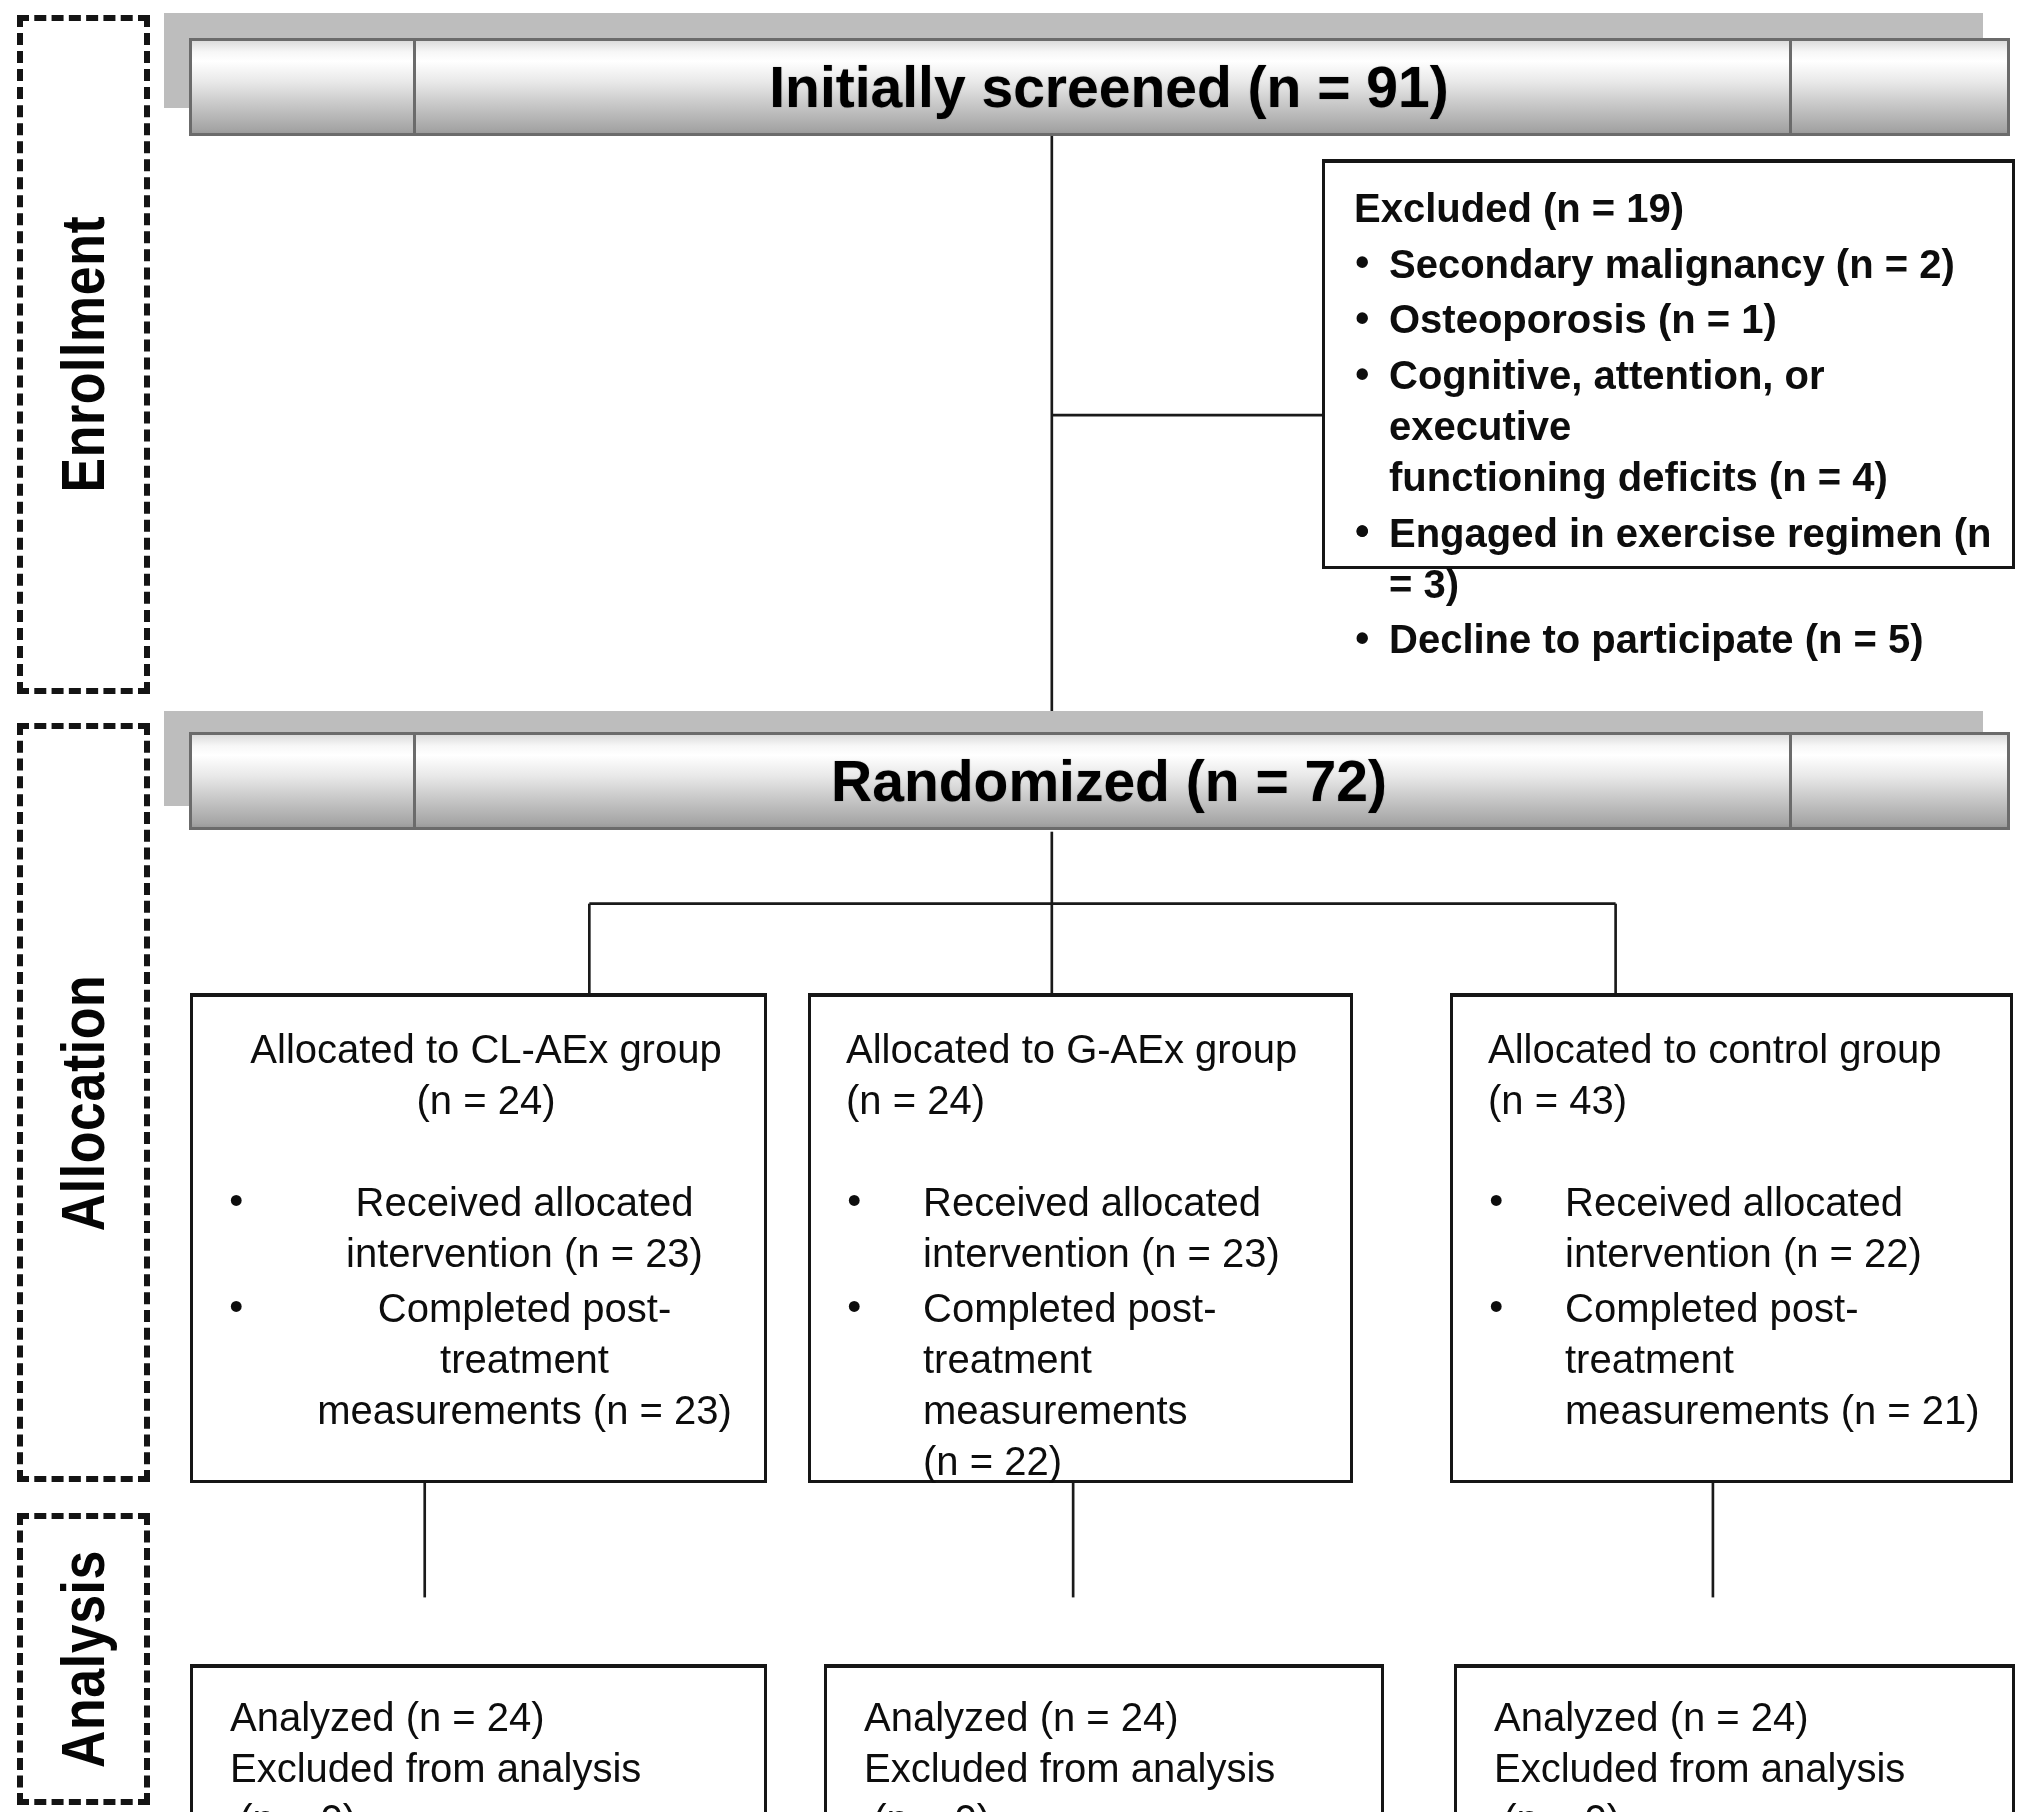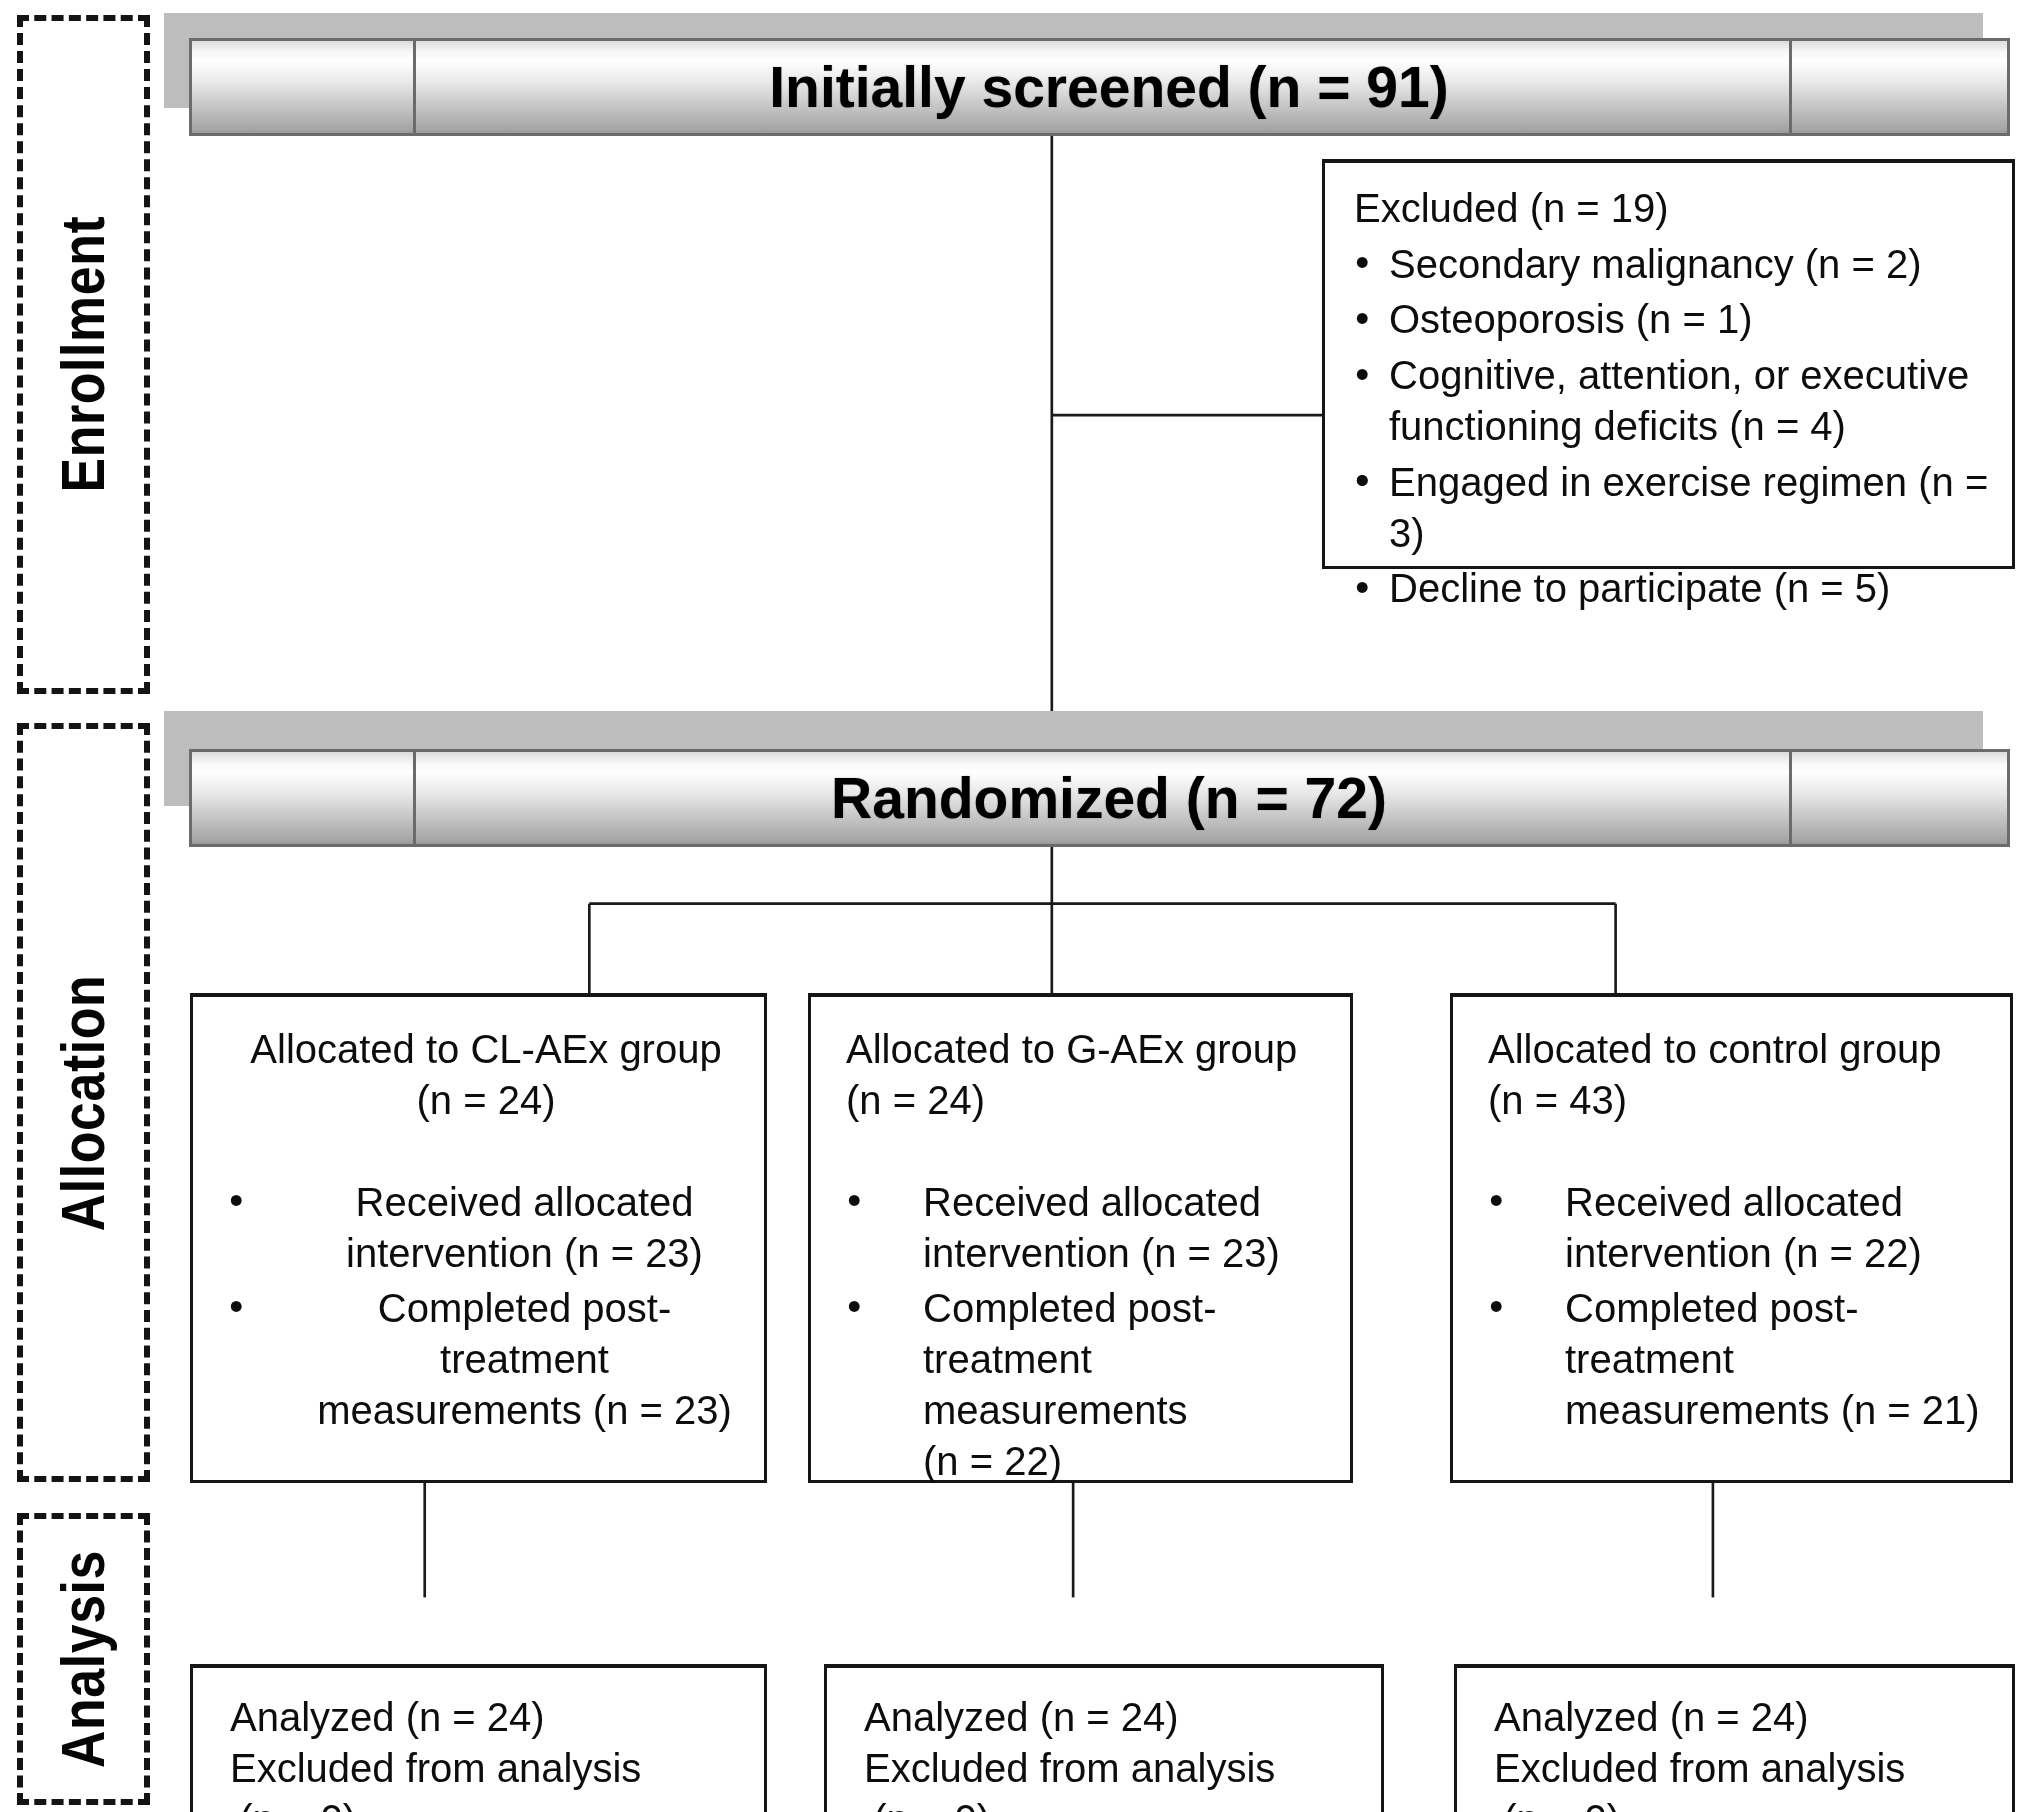--- a/index.html
+++ b/index.html
@@ -24,42 +24,42 @@
   #stage-analysis{top:1513px;height:292px;}
   
   .banner-shadow{position:absolute;background:#bdbdbd;z-index:2;}
   #shadow-screened{left:164px;top:13.3px;width:1819px;height:95px;}
   #shadow-randomized{left:164px;top:711px;width:1819px;height:95px;}
   .banner{
     position:absolute;left:189px;width:1821px;height:98px;z-index:3;
     border:3.3px solid #6b6b6b;box-sizing:border-box;display:flex;
   }
   #banner-screened{top:38px;}
-  #banner-randomized{top:749px;}
+  #banner-randomized{top:732px;}
   .banner .cell{
     background:linear-gradient(180deg,#dcdcdc 0%,#f7f7f7 12%,#ffffff 22%,#e8e8e8 45%,#c4c4c4 72%,#a5a5a5 96%,#9b9b9b 100%);
     height:100%;box-sizing:border-box;
   }
   .banner .cell-left{width:221px;}
   .banner .cell-right{width:215px;}
   .banner .cell-mid{
     flex:1;border-left:3.3px solid #6b6b6b;border-right:3.3px solid #6b6b6b;
     display:flex;align-items:center;justify-content:center;
   }
   .banner-title{
     font-size:57px;font-weight:bold;color:#000;letter-spacing:0px;
     text-shadow:0 0 1.3px rgba(0,0,0,.35);white-space:nowrap;margin-left:13px;
   }
   
   .wbox{
     position:absolute;background:#ffffff;border:3.3px solid #161616;border-top-width:4.7px;
     box-sizing:border-box;z-index:3;font-size:40px;line-height:51px;color:#0d0d0d;
   }
   .pre{white-space:pre-line;margin-top:8px;}
-  #excluded-box{left:1322px;top:159px;width:693px;height:410px;padding:20px 12px 0 29px;}
+  #excluded-box{left:1322px;top:159px;width:693px;height:410px;padding:20px 12px 0 29px;font-weight:bold;}
   .ex-title{margin:0 0 1.3px 0;}
   ul.plain{list-style:none;margin:0;padding:0;}
   #excluded-box li{position:relative;padding-left:35px;margin:4.7px 0;}
   #excluded-box li .bullet{position:absolute;left:1.3px;top:-1.3px;}
   .alloc-box{top:993px;height:490px;padding:18.7px 20px 0 35px;}
   #alloc-cl{left:190px;width:577px;text-align:center;}
   #alloc-g{left:808px;width:545px;}
   #alloc-control{left:1450px;width:563px;}
   .alloc-box ul{margin-top:51px;}
   .alloc-box li{position:relative;padding-left:77px;margin:0 0 4px 0;}

